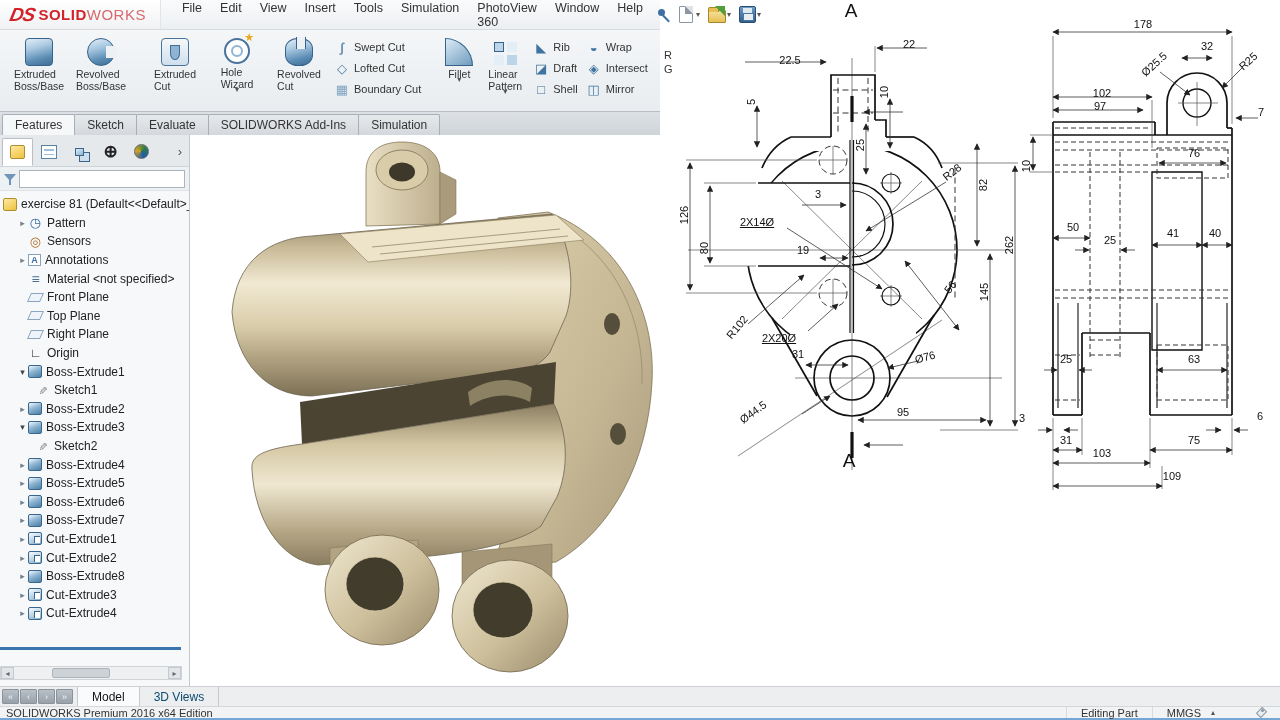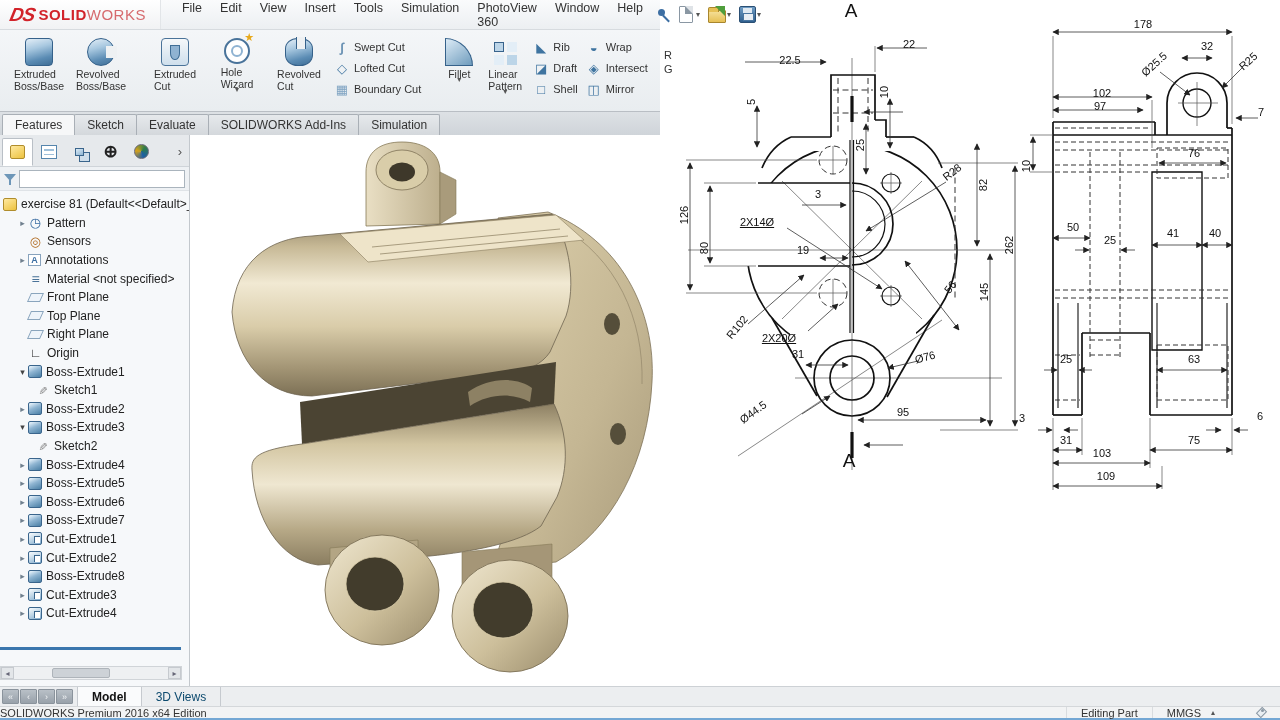--- a/index.html
+++ b/index.html
@@ -139,23 +139,23 @@
   .dims{position:absolute;left:0;top:0;width:1280px;height:720px;z-index:4;pointer-events:none}
   .dim{position:absolute;font-size:11px;color:#111;white-space:nowrap}
   .dim.u{text-decoration:underline}
   .seclab{position:absolute;font-size:19px;color:#111;font-weight:400}
 
   
   .bottombar{position:absolute;left:0;top:686px;width:1280px;height:20px;background:#eceef0;border-top:1px solid #cdd1d5;display:flex;align-items:stretch;z-index:5}
   .navcluster{display:flex;align-items:center;gap:1px;padding:1px 4px 1px 2px}
   .nb{width:17px;height:15px;background:linear-gradient(#b9c0c7,#98a1aa);border:1px solid #8a939c;color:#f2f4f6;font-size:9px;display:flex;align-items:center;justify-content:center;border-radius:1px}
   .btab{font-size:12px;padding:2px 14px;border-right:1px solid #c6cacf;display:flex;align-items:center;color:#0c4a6e}
-  .btab.active{background:#fafbfc;font-weight:bold;color:#111;border-left:1px solid #c6cacf}
+  .btab.active{background:#fafbfc;font-weight:normal;color:#111;border-left:1px solid #c6cacf}
   .statusbar{position:absolute;left:0;top:706px;width:1280px;height:14px;background:#f2f3f4;border-top:1px solid #d4d7da;border-bottom:2px solid #74a7d4;display:flex;align-items:center;font-size:11px;color:#333;z-index:5}
-  .st-left{}
+  .st-left{padding-left:6px}
   .st-right{margin-left:auto;display:flex;align-items:center;height:100%}
   .st-cell{padding:0 14px;border-left:1px solid #d9dcdf;height:100%;display:flex;align-items:center}
   .st-caret{font-size:8px;color:#555;margin-left:10px}
   .tagic{width:13px;height:13px;position:relative;margin:0 12px 0 26px}
   .tagic::before{content:"";position:absolute;inset:2px 3px;background:#e9eef2;border:1px solid #8a97a3;transform:rotate(45deg)}
   .tagic::after{content:"";position:absolute;left:6px;top:3px;width:3px;height:3px;background:#8a97a3;border-radius:50%}
 </style>
 </head>
 <body>
 
@@ -723,21 +723,21 @@
     <span class="dim" style="left:1110px;top:240px;transform:translate(-50%,-50%)">25</span>
     <span class="dim" style="left:1173px;top:233px;transform:translate(-50%,-50%)">41</span>
     <span class="dim" style="left:1215px;top:233px;transform:translate(-50%,-50%)">40</span>
     <span class="dim" style="left:1066px;top:359px;transform:translate(-50%,-50%)">25</span>
     <span class="dim" style="left:1194px;top:359px;transform:translate(-50%,-50%)">63</span>
     <span class="dim" style="left:1022px;top:418px;transform:translate(-50%,-50%)">3</span>
     <span class="dim" style="left:1260px;top:416px;transform:translate(-50%,-50%)">6</span>
     <span class="dim" style="left:1066px;top:440px;transform:translate(-50%,-50%)">31</span>
     <span class="dim" style="left:1194px;top:440px;transform:translate(-50%,-50%)">75</span>
     <span class="dim" style="left:1102px;top:453px;transform:translate(-50%,-50%)">103</span>
-    <span class="dim" style="left:1106px;top:476px;transform:translate(-50%,-50%)">109</span>
+    <span class="dim" style="left:1172px;top:476px;transform:translate(-50%,-50%)">109</span>
   </div>
 
   <div class="bottombar">
     <div class="navcluster">
       <span class="nb">«</span>
       <span class="nb">‹</span>
       <span class="nb">›</span>
       <span class="nb">»</span>
     </div>
     <span class="btab active">Model</span>

